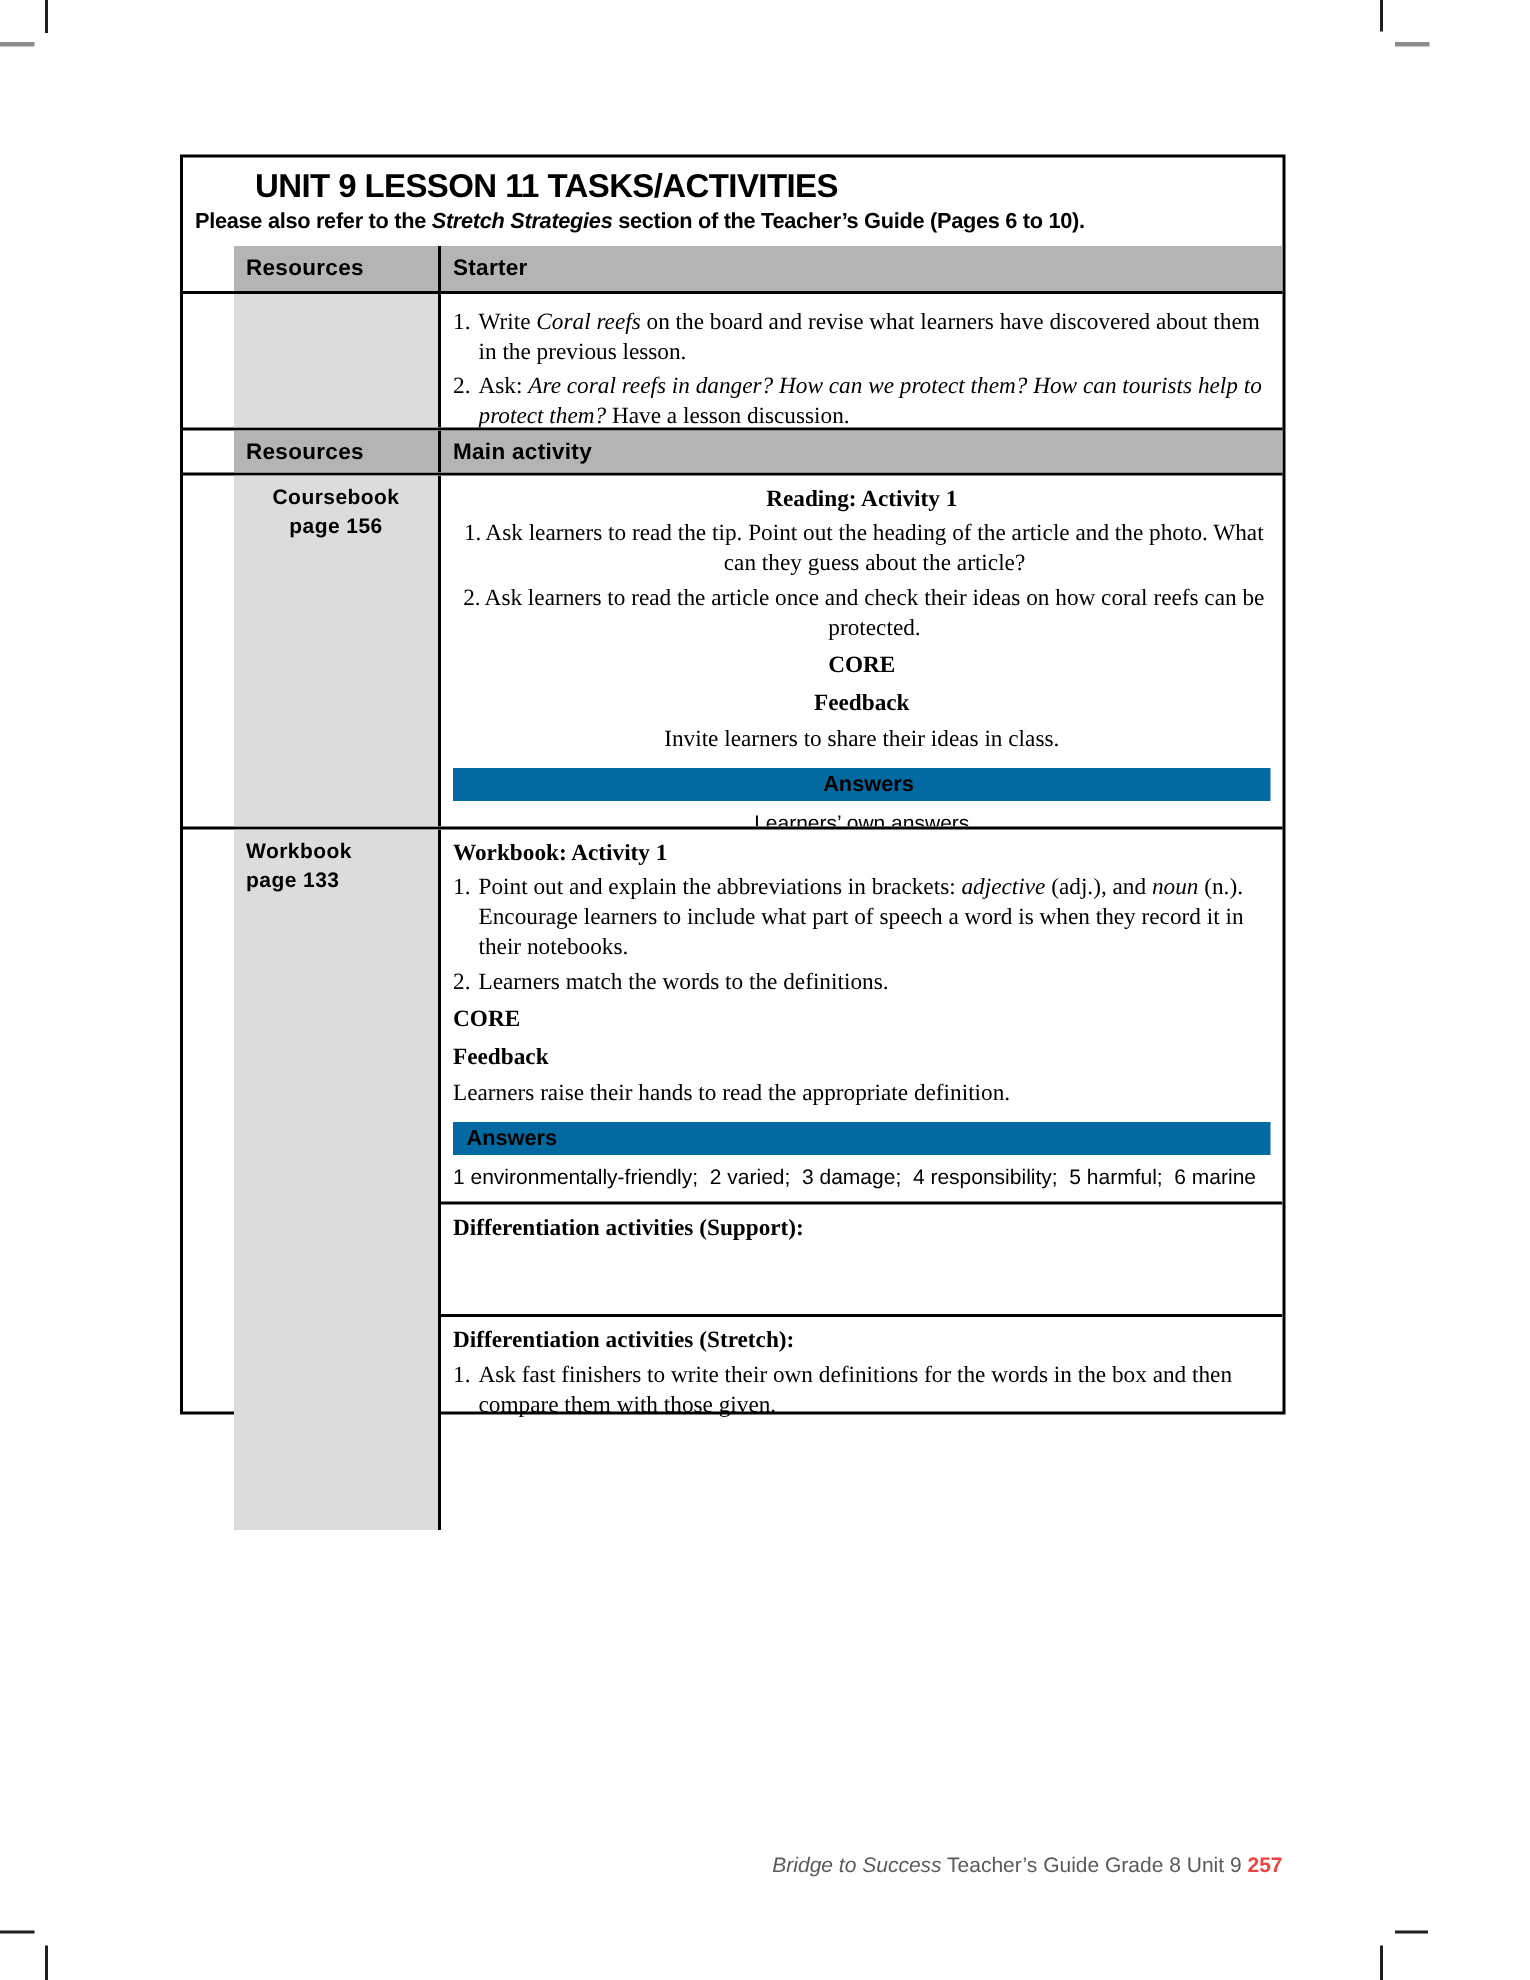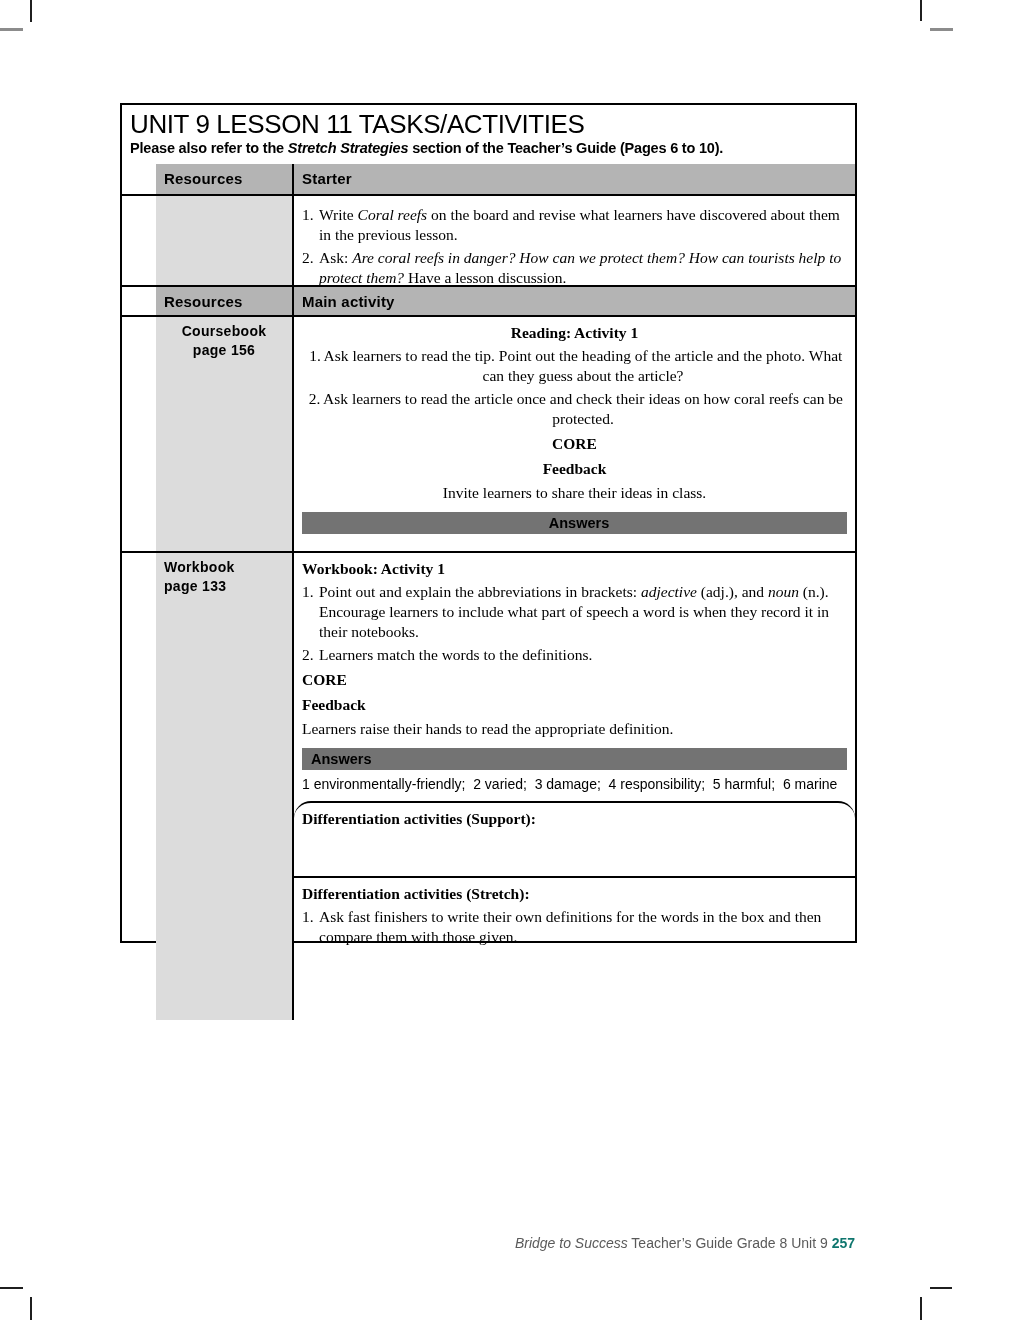--- a/index.html
+++ b/index.html
@@ -24,58 +24,58 @@
   .row{display:flex;box-sizing:border-box;overflow:hidden;padding-left:34px;}
   .row + .row{border-top:2px solid #000;}
   .col-left{width:138px;flex:0 0 138px;border-right:2px solid #000;box-sizing:border-box;
             background:#dcdcdc;padding:5px 8px;overflow:hidden;}
   .col-right{flex:1 1 auto;box-sizing:border-box;overflow:hidden;}
   .header-row .col-left,.header-row .col-right{background:#b4b4b4;}
   .header-label{font-weight:bold;font-size:15px;line-height:19px;letter-spacing:.2px;}
   .header-row .col-right{padding:5px 8px;}
 
   .title-cell{height:59px;box-sizing:border-box;padding:6px 8px 0 8px;overflow:hidden;}
-  .doc-title{font-weight:normal;font-size:26px;line-height:26px;letter-spacing:-.4px;white-space:nowrap;}
+  .doc-title{font-weight:bold;font-size:22px;line-height:26px;letter-spacing:-.4px;white-space:nowrap;margin-left:40px;}
   .doc-subtitle{font-weight:bold;font-size:14.5px;line-height:19px;letter-spacing:-.2px;
                 white-space:nowrap;margin-top:2px;}
   .doc-subtitle i{font-style:italic;}
 
   .h-row1{height:30px;}
   .starter-row{height:91px;}
   .h-row2{height:30px;}
   .coursebook-row{height:236px;text-align:center;}
   .workbook-row{height:469px;}
 
   .content-cell{padding:6px 8px;font-family:"Liberation Serif",serif;font-size:15.5px;
                 line-height:20px;box-sizing:border-box;}
   .resource-label{font-weight:bold;font-size:14px;line-height:19px;letter-spacing:.3px;}
 
   .serif-h{font-family:"Liberation Serif",serif;font-weight:bold;font-size:15.5px;line-height:20px;}
   .item{padding-left:17px;text-indent:-17px;margin-top:3px;}
   .item .num{display:inline-block;width:17px;text-indent:0;}
   .mt5{margin-top:5px;}
   .body-line{margin-top:4px;}
 
-  .answers-bar{margin-top:9px;background:#737373;padding:2px 0 2px 9px;
+  .answers-bar{margin-top:9px;background:#0369a1;padding:2px 0 2px 9px;
                font-family:"Liberation Sans",sans-serif;font-weight:bold;font-size:14.5px;
                line-height:18px;}
   .answers-text{margin-top:5px;font-family:"Liberation Sans",sans-serif;font-size:14px;
                 line-height:18px;white-space:pre-wrap;}
 
   .wb-stack{display:flex;flex-direction:column;flex:1 1 auto;}
   .sub-cell{box-sizing:border-box;overflow:hidden;}
   .sub-cell + .sub-cell{border-top:2px solid #000;}
   .sub-activity{height:248px;}
-  .sub-support{height:75px;border-radius:17px;}
+  .sub-support{height:75px;}
   .sub-stretch{flex:1 1 auto;}
 
   .footer{position:absolute;top:1234px;right:165px;font-size:14px;line-height:19px;
           color:#5a5a5a;white-space:nowrap;}
   .footer i{font-style:italic;}
-  .footer b{color:#0f766e;font-weight:bold;}
+  .footer b{color:#ef4444;font-weight:bold;}
 </style>
 </head>
 <body>
 
 <div class="page">
 
   <div class="crop cm-dark tl-v"></div>
   <div class="crop cm-gray tl-h"></div>
   <div class="crop cm-dark tr-v"></div>
   <div class="crop cm-gray tr-h"></div>
@@ -123,20 +123,21 @@
         <div class="resource-label">page 156</div>
       </div>
       <div class="col-right content-cell">
         <div class="serif-h">Reading: Activity 1</div>
         <div class="item"><span class="num">1.</span><span>Ask learners to read the tip. Point out the heading of the article and the photo. What can they guess about the article?</span></div>
         <div class="item"><span class="num">2.</span><span>Ask learners to read the article once and check their ideas on how coral reefs can be protected.</span></div>
         <div class="serif-h mt5">CORE</div>
         <div class="serif-h mt5">Feedback</div>
         <div class="body-line">Invite learners to share their ideas in class.</div>
         <div class="answers-bar">Answers</div>
+        <div class="answers-text">Learners’ own answers</div>
       </div>
     </div>
 
     <div class="row workbook-row">
       <div class="col-left">
         <div class="resource-label">Workbook</div>
         <div class="resource-label">page 133</div>
       </div>
       <div class="wb-stack">
 

